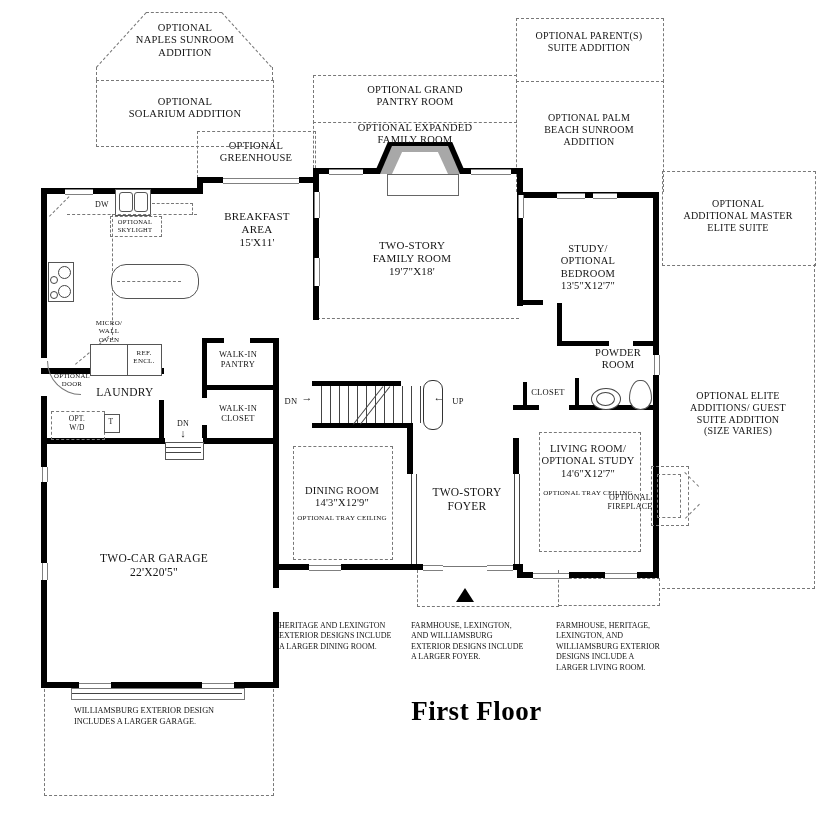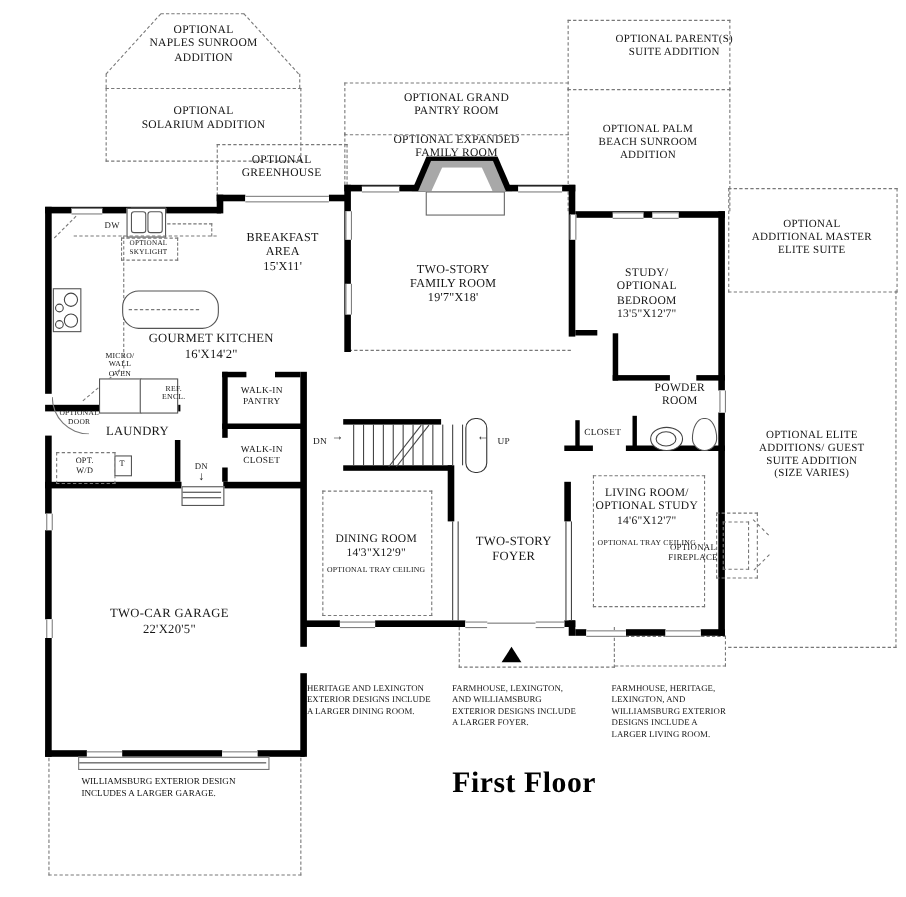--- a/index.html
+++ b/index.html
@@ -188,21 +188,21 @@
 NAPLES SUNROOM
 ADDITION</div>
   <div class="lbl" style="left:86px;top:96px;width:160px;font-size:10.5px;">OPTIONAL
 SOLARIUM ADDITION</div>
   <div class="lbl" style="left:182px;top:140px;width:110px;font-size:10.5px;">OPTIONAL
 GREENHOUSE</div>
   <div class="lbl" style="left:312px;top:84px;width:168px;font-size:10.5px;">OPTIONAL GRAND
 PANTRY ROOM</div>
   <div class="lbl" style="left:308px;top:122px;width:176px;font-size:10.5px;">OPTIONAL EXPANDED
 FAMILY ROOM</div>
-  <div class="lbl" style="left:524px;top:30px;width:140px;font-size:10px;">OPTIONAL PARENT(S)
+  <div class="lbl" style="left:500px;top:30px;width:140px;font-size:10px;">OPTIONAL PARENT(S)
 SUITE ADDITION</div>
   <div class="lbl" style="left:502px;top:112px;width:136px;font-size:10px;">OPTIONAL PALM
 BEACH SUNROOM
 ADDITION</div>
   <div class="lbl" style="left:646px;top:198px;width:146px;font-size:10px;">OPTIONAL
 ADDITIONAL MASTER
 ELITE SUITE</div>
   <div class="lbl" style="left:646px;top:390px;width:146px;font-size:10px;">OPTIONAL ELITE
 ADDITIONS/ GUEST
 SUITE ADDITION
@@ -210,29 +210,27 @@
   <div class="lbl" style="left:192px;top:210px;width:92px;font-size:11px;">BREAKFAST
 AREA
 15'X11'</div>
   <div class="lbl" style="left:328px;top:239px;width:130px;font-size:11px;">TWO-STORY
 FAMILY ROOM
 19'7"X18'</div>
   <div class="lbl" style="left:524px;top:243px;width:90px;font-size:10.5px;">STUDY/
 OPTIONAL
 BEDROOM
 13'5"X12'7"</div>
-  <div class="lbl" style="left:104px;top:302px;width:138px;font-size:11.5px;">GOURMET KITCHEN
-16'X14'2"</div>
   <div class="lbl" style="left:72px;top:200px;width:22px;font-size:8px;">DW</div>
   <div class="lbl" style="left:91px;top:218px;width:50px;font-size:6.5px;">OPTIONAL
 SKYLIGHT</div>
   <div class="lbl" style="left:70px;top:319px;width:40px;font-size:7px;">MICRO/
 WALL
 OVEN</div>
-  <div class="lbl" style="left:123px;top:349px;width:32px;font-size:7px;">REF.
+  <div class="lbl" style="left:109px;top:349px;width:32px;font-size:7px;">REF.
 ENCL.</div>
   <div class="lbl" style="left:186px;top:349px;width:66px;font-size:8.5px;">WALK-IN
 PANTRY</div>
   <div class="lbl" style="left:186px;top:403px;width:66px;font-size:8.5px;">WALK-IN
 CLOSET</div>
   <div class="lbl" style="left:64px;top:386px;width:84px;font-size:11.5px;">LAUNDRY</div>
   <div class="lbl" style="left:30px;top:372px;width:46px;font-size:6.8px;">OPTIONAL
 DOOR</div>
   <div class="lbl" style="left:34px;top:415px;width:48px;font-size:7.5px;">OPT.
 W/D</div>

